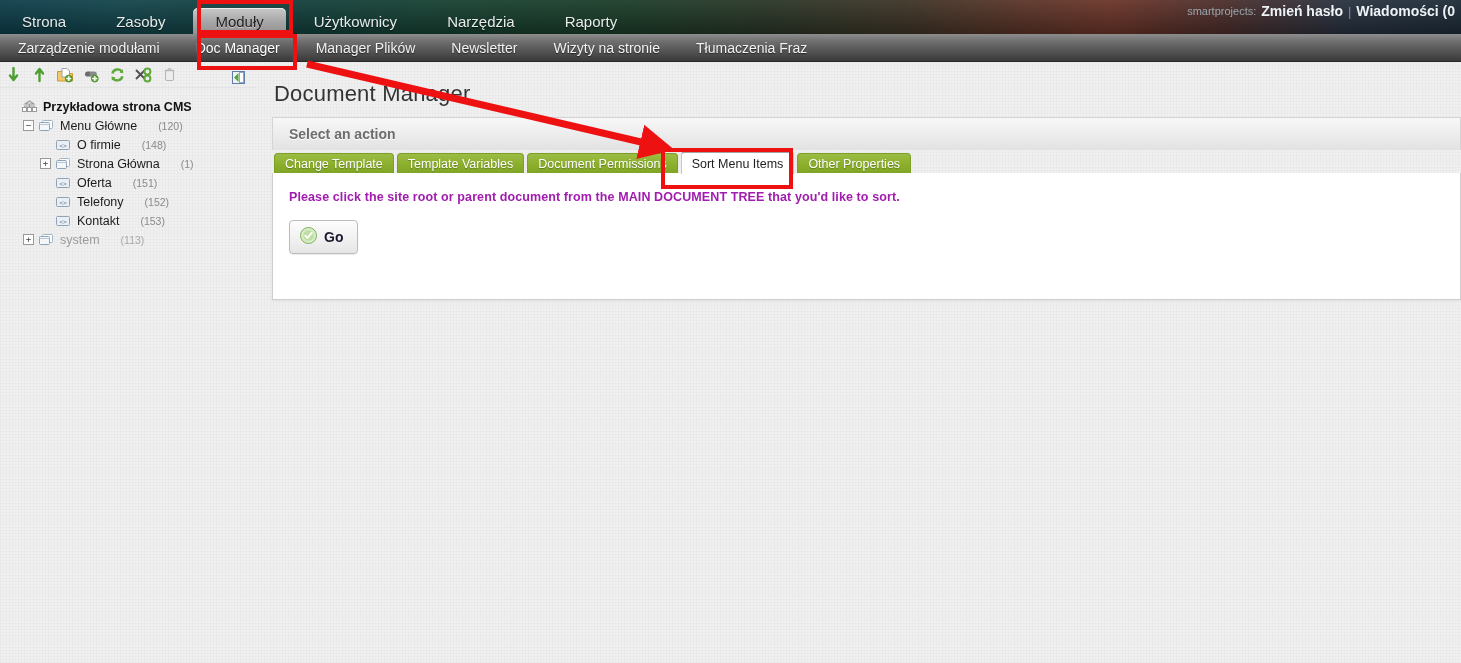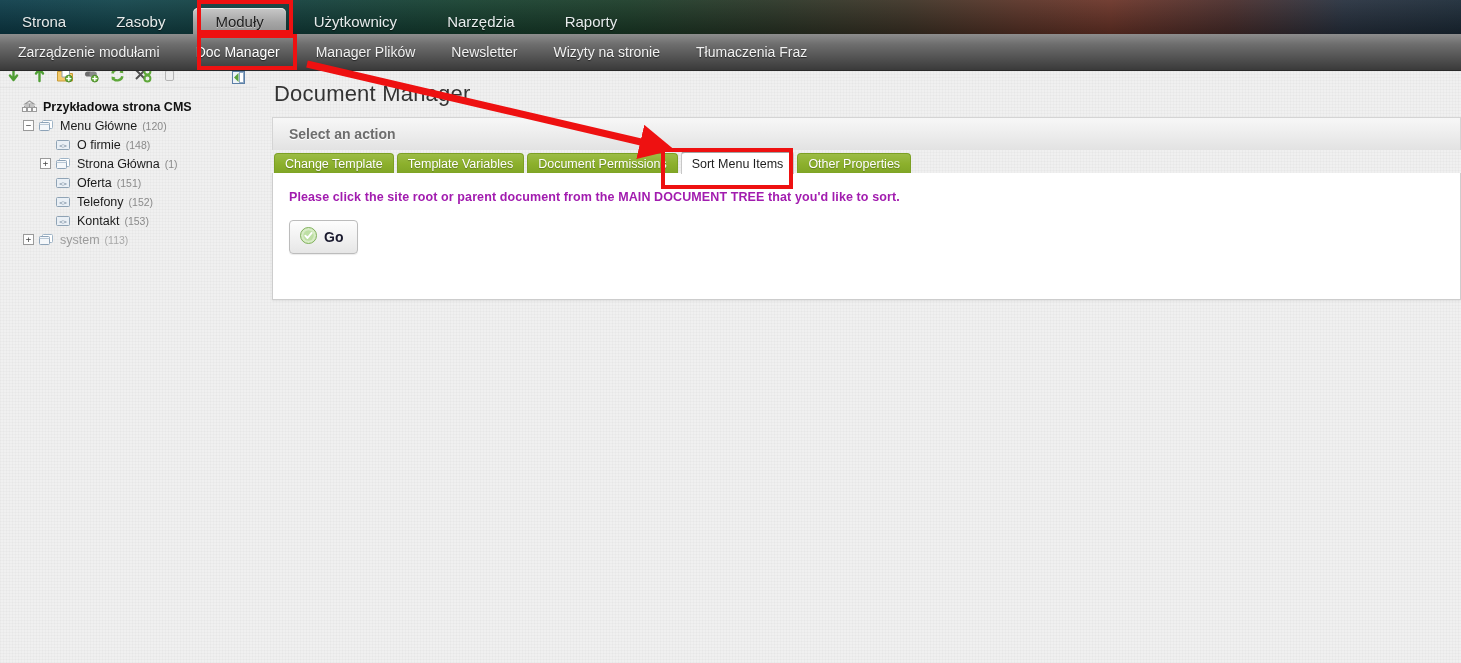--- a/index.html
+++ b/index.html
@@ -52,21 +52,21 @@
     position: absolute; right: 6px; top: 0px; height: 22px;
     display: flex; align-items: center; gap: 5px; z-index: 3;
     white-space: nowrap;
   }
   #topright .tr-user { color: #9aa8ae; font-size: 11px; }
   #topright .tr-link { color: #eef3f5; font-size: 14px; font-weight: bold; }
   #topright .tr-sep  { color: #7f8d93; font-size: 13px; }
 
   
   #subnav {
-    position: absolute; left: 0; top: 34px; width: 1461px; height: 37px;
+    position: absolute; left: 0; top: 34px; width: 1461px; height: 28px;
     background: linear-gradient(180deg, #8d8d8d 0%, #6e6e6e 28%, #4e4e4e 72%, #3a3a3a 100%);
     display: flex; align-items: center; z-index: 3;
     border-bottom: 1px solid #2a2a2a;
   }
   .snav-item {
     color: #f2f2f2; font-size: 14px; padding: 0 18px;
     white-space: nowrap; text-shadow: 0 1px 1px rgba(0,0,0,0.55);
   }
   .snav-item.active { color: #ffffff; }
 
@@ -95,21 +95,21 @@
   }
   .tnode .toggler {
     width: 11px; height: 11px; margin-right: 4px;
     border: 1px solid #9a9a9a; background: #fdfdfd;
     display: inline-flex; align-items: center; justify-content: center;
     font-size: 9px; line-height: 1; color: #444; flex: none;
     font-family: "DejaVu Sans Mono", monospace;
   }
   .tnode .toggler.empty { border: none; background: transparent; }
   .tnode .ticon { width: 17px; height: 14px; margin-right: 5px; flex: none; }
-  .tnode .tlabel { margin-right: 5px; }
+  .tnode .tlabel { margin-right: 21px; }
   .tnode .tcount { color: #8a8a8a; font-size: 10.5px; }
   .tnode.root .tlabel { font-weight: bold; color: #111; }
   .tnode.dim .tlabel { color: #9b9b9b; }
   .tnode.dim .tcount { color: #a8a8a8; }
 
   
   #content {
     position: absolute; left: 272px; top: 63px; right: 0; bottom: 0; z-index: 1;
   }
   #page-title {
@@ -174,20 +174,26 @@
 
 <div id="topbar">
   <div id="mainnav">
       <div class="mnav-item">Strona</div>
       <div class="mnav-item">Zasoby</div>
       <div class="mnav-item active">Moduły</div>
       <div class="mnav-item">Użytkownicy</div>
       <div class="mnav-item">Narzędzia</div>
       <div class="mnav-item">Raporty</div>
     </div>
+  <div id="topright">
+    <span class="tr-user">smartprojects:</span>
+    <span class="tr-link">Zmień hasło</span>
+    <span class="tr-sep">|</span>
+    <span class="tr-link">Wiadomości (0</span>
+  </div>
 </div>
 
 <div id="subnav">
     <div class="snav-item">Zarządzenie modułami</div>
     <div class="snav-item active">Doc Manager</div>
     <div class="snav-item">Manager Plików</div>
     <div class="snav-item">Newsletter</div>
     <div class="snav-item">Wizyty na stronie</div>
     <div class="snav-item">Tłumaczenia Fraz</div>
   </div>

